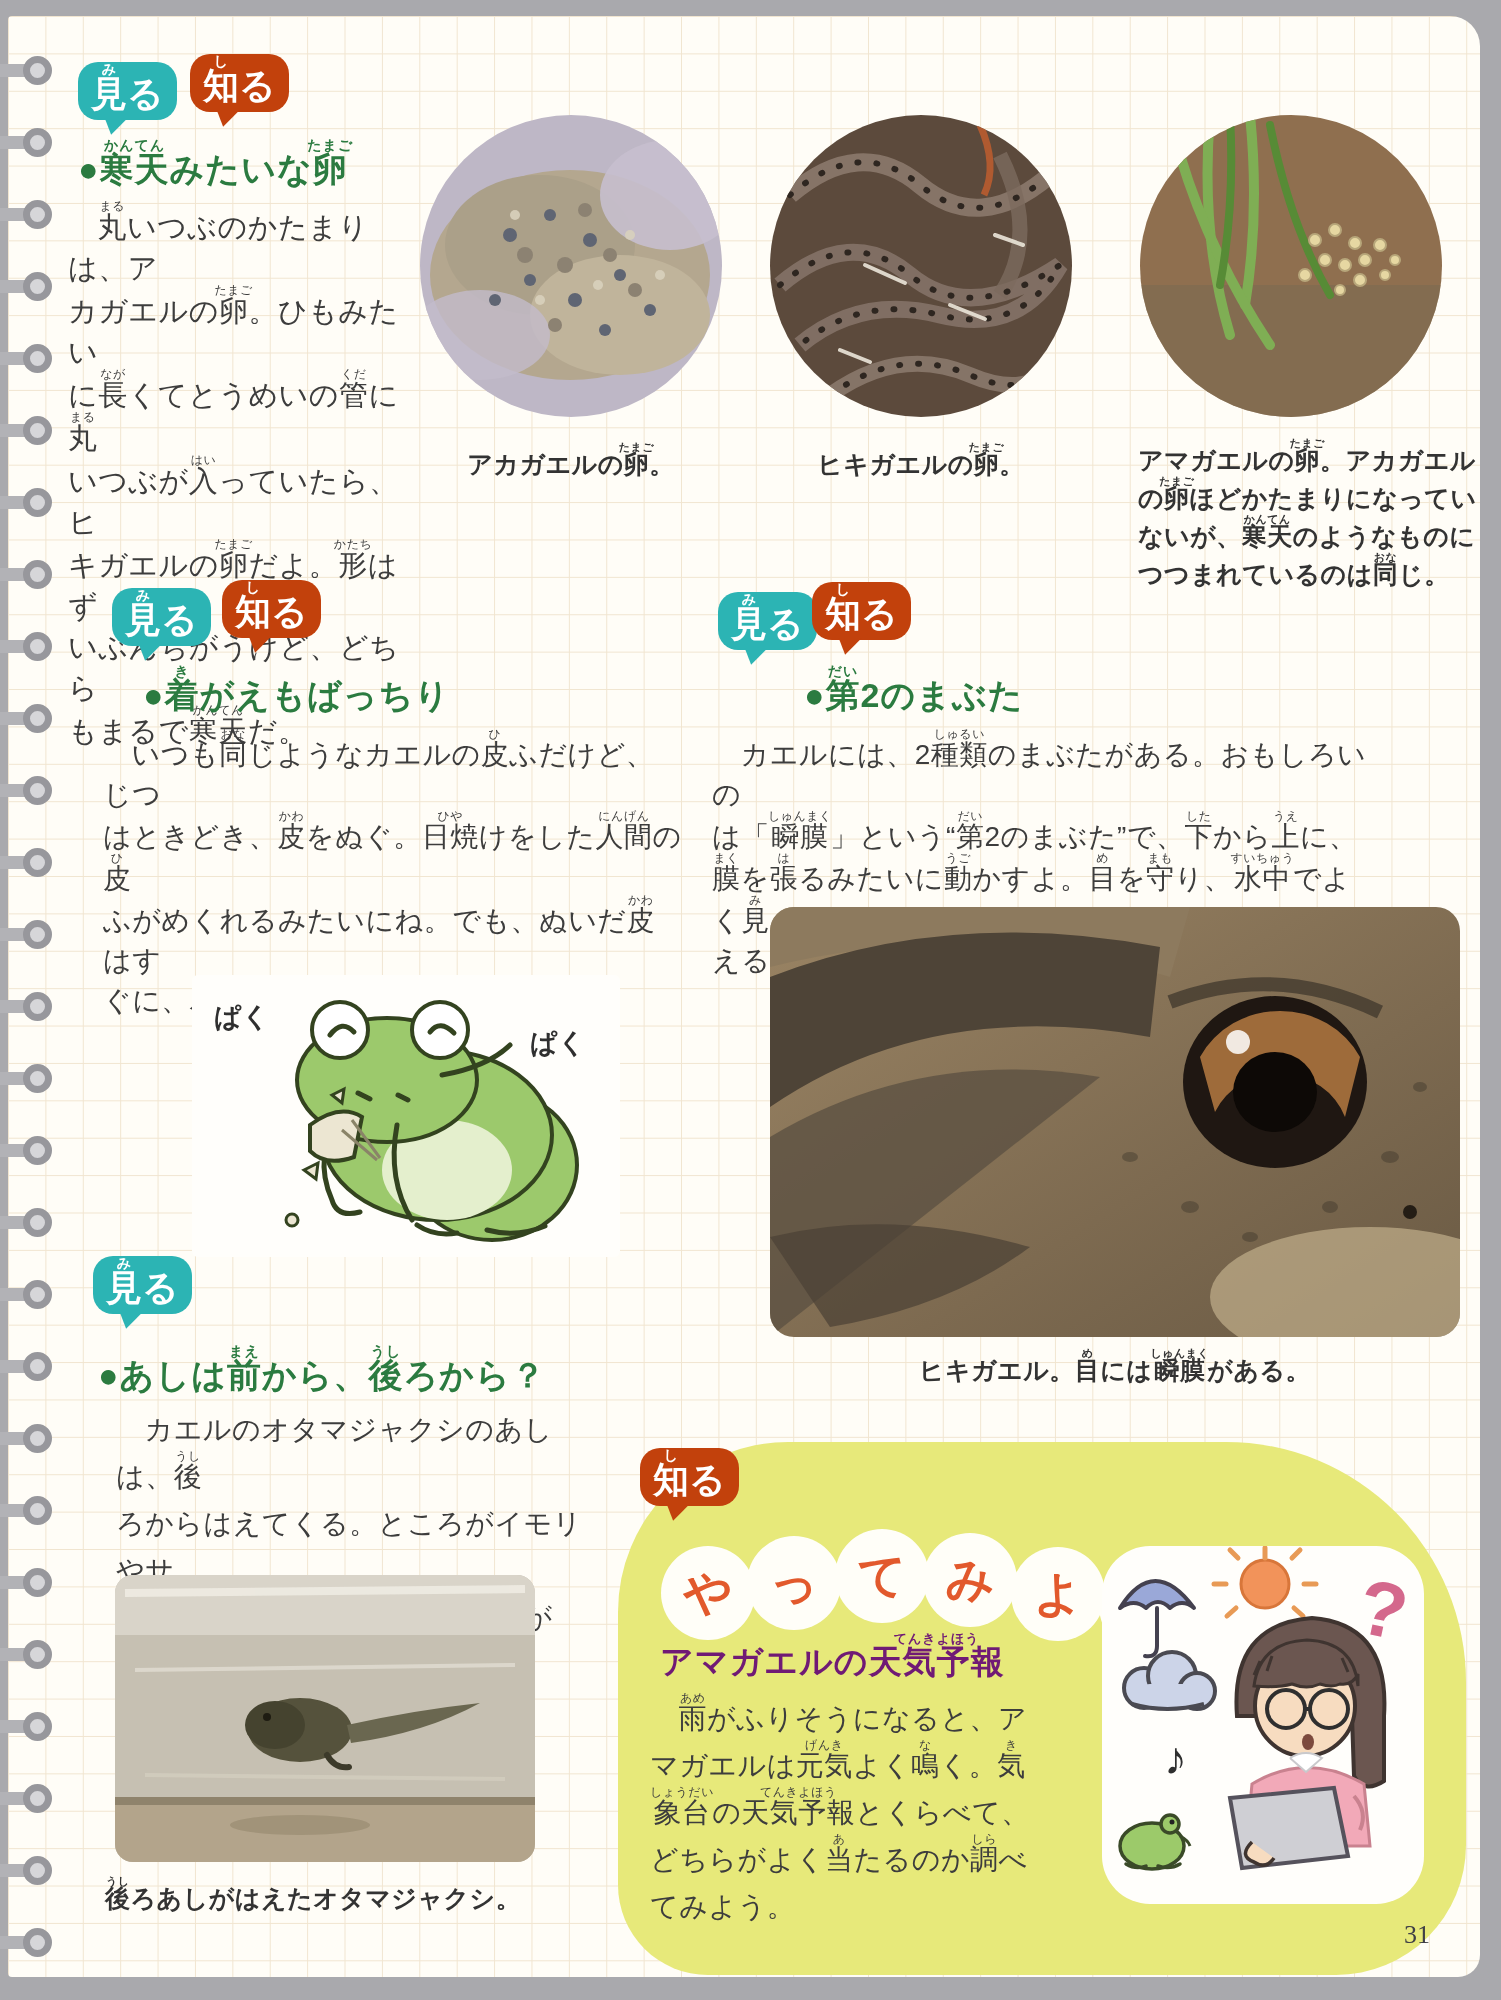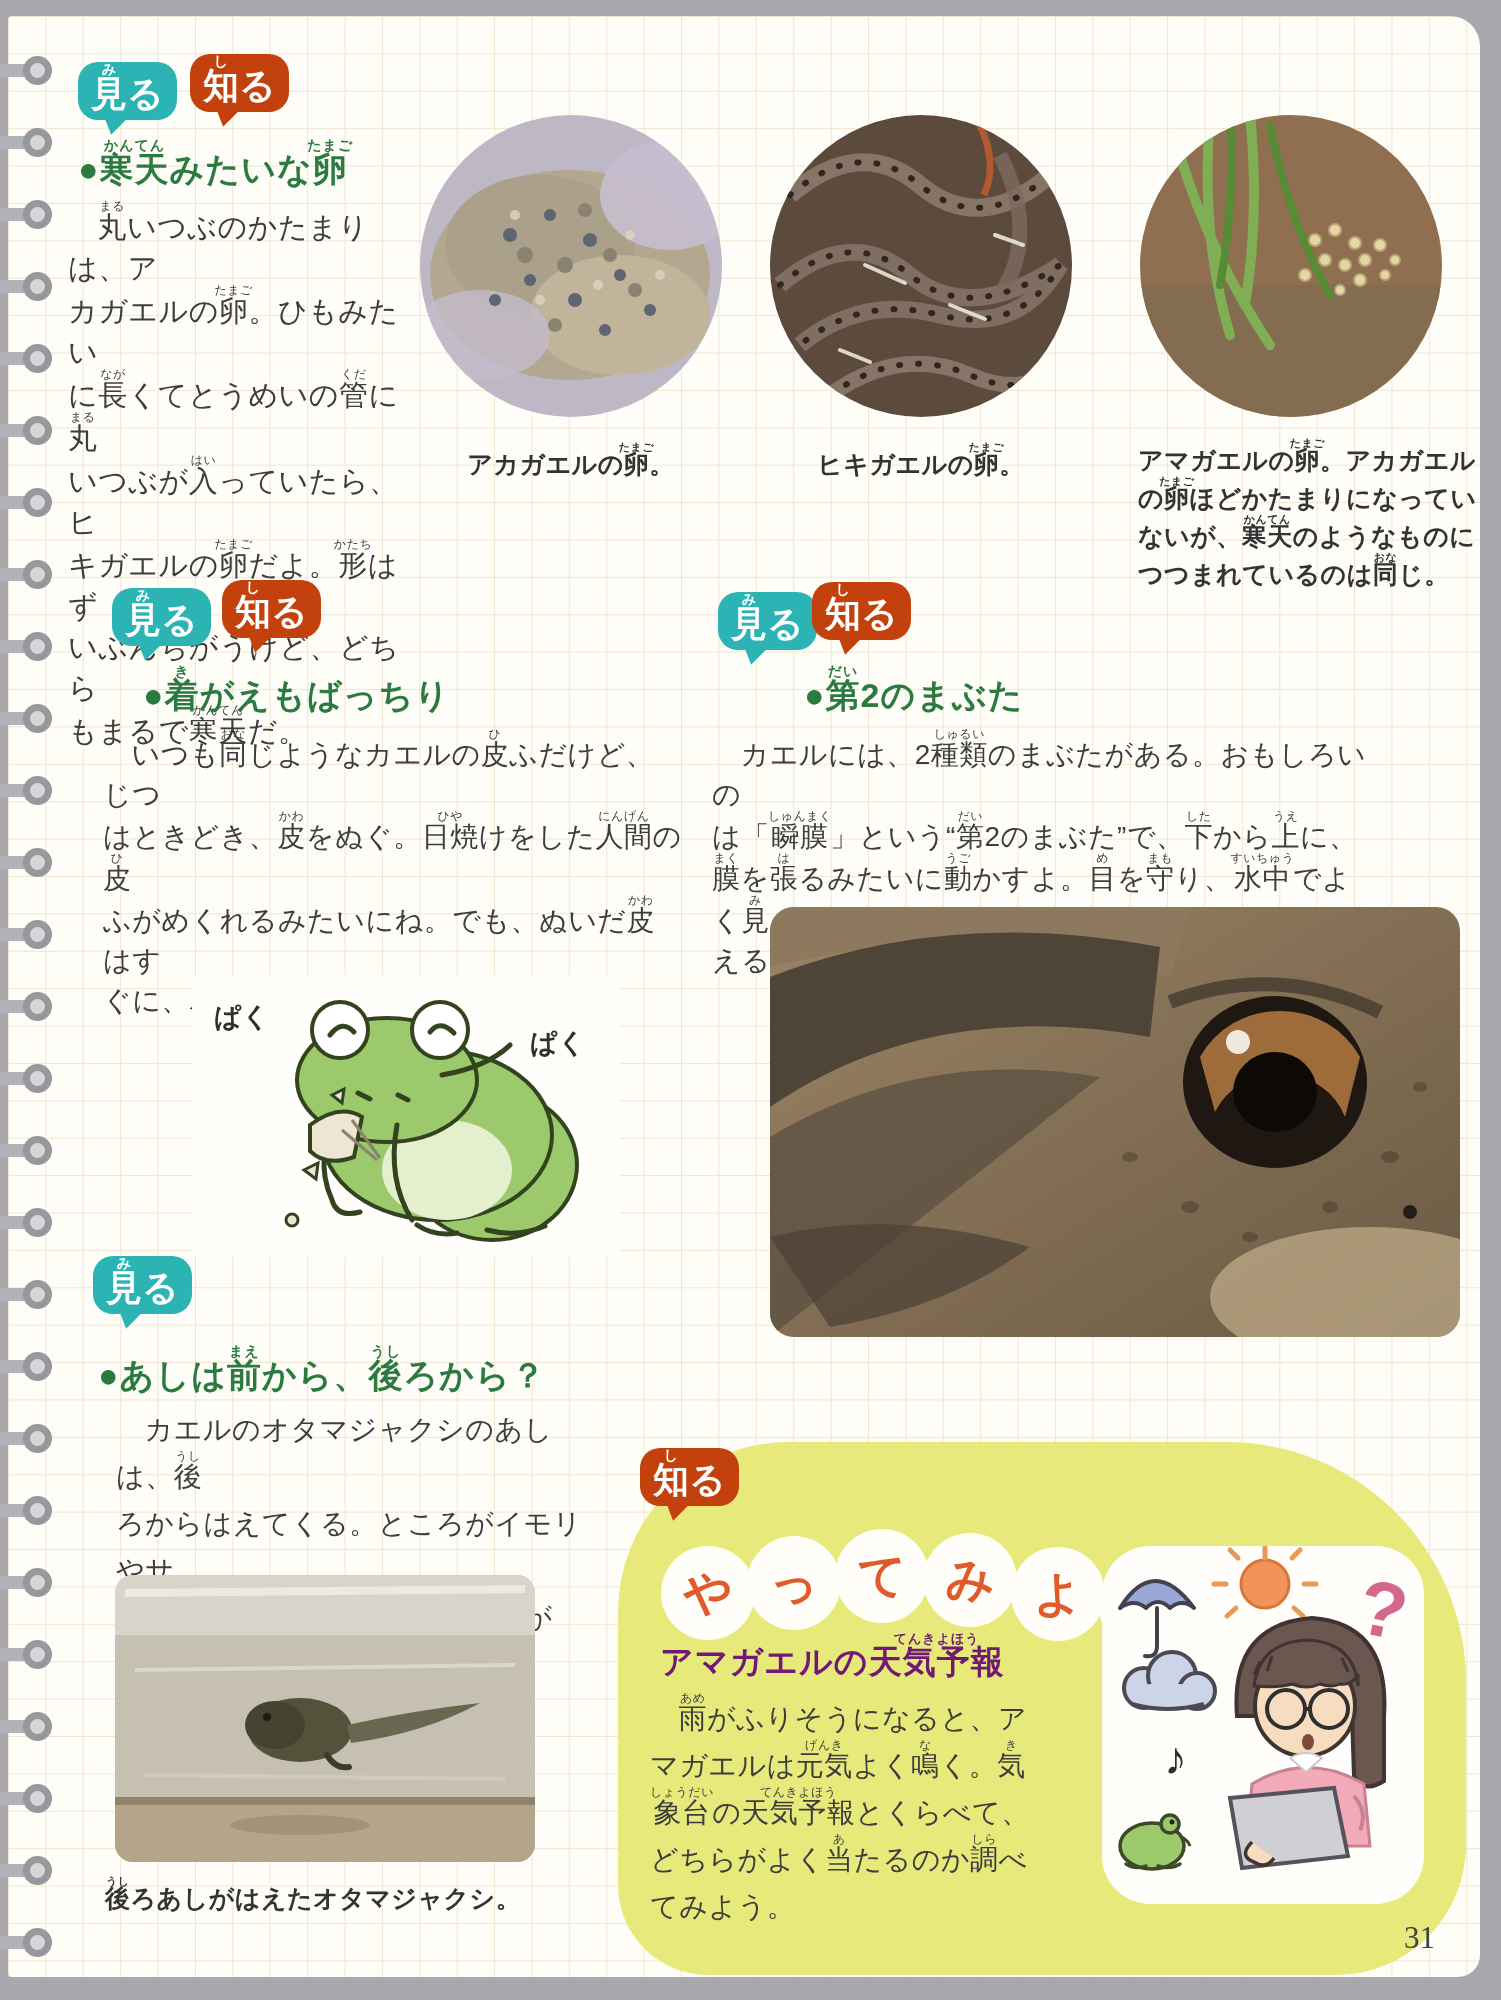--- a/index.html
+++ b/index.html
@@ -43,21 +43,21 @@
   .paku{position:absolute;font-size:27px;font-weight:bold;color:#2f2f2f;}
   
   #blob{position:absolute;left:618px;top:1442px;width:848px;height:533px;background:#e7e97a;
     border-radius:170px 240px 130px 90px;}
   .try-circle{position:absolute;width:94px;height:94px;border-radius:50%;background:#fffef8;
     display:flex;align-items:center;justify-content:center;font-size:48px;font-weight:800;color:#e2592c;}
   #try-heading{position:absolute;font-size:33px;font-weight:800;color:#701a75;white-space:nowrap;letter-spacing:1px;}
   #try-heading rt{font-size:13px;font-weight:700;}
   #illu-card{position:absolute;left:1102px;top:1546px;width:322px;height:358px;background:#fffefb;border-radius:48px;}
   #page-number{position:absolute;left:1404px;top:1920px;font-family:"Liberation Serif","DejaVu Serif",serif;
-    font-size:31px;color:#3f3f46;}
+    font-size:26px;color:#3f3f46;}
   ruby{ruby-align:center;}
 </style>
 </head>
 <body>
 
 <div id="stage">
   <div id="page"></div>
   <div id="binding">
       <div class="ring-rod" style="top: 64px;"></div>
       <div class="ring-loop" style="top: 56px;"></div>
@@ -272,20 +272,21 @@
         <ellipse cx="420" cy="300" rx="9" ry="6"></ellipse>
           <ellipse cx="480" cy="330" rx="8" ry="5"></ellipse>
         <ellipse cx="560" cy="300" rx="8" ry="6"></ellipse>
           <ellipse cx="620" cy="250" rx="9" ry="6"></ellipse>
         <ellipse cx="360" cy="250" rx="8" ry="5"></ellipse>
           <ellipse cx="650" cy="180" rx="7" ry="5"></ellipse>
       </g>
       <circle cx="640" cy="305" r="7" fill="#241d15"></circle>
     </svg>
   </div>
+  <div class="caption" style="left:770px;top:1348px;width:690px;text-align:center;">ヒキガエル。<ruby>目<rt>め</rt></ruby>には<ruby>瞬膜<rt>しゅんまく</rt></ruby>がある。</div>
 
   <div class="badge teal" style="left:93px;top:1256px;"><ruby>見<rt>み</rt></ruby>る</div>
   <div class="h-green" style="left:98px;top:1344px;">●あしは<ruby>前<rt>まえ</rt></ruby>から、<ruby>後<rt>うし</rt></ruby>ろから？</div>
   <div class="para jp" style="left:116px;top:1406px;width:470px;line-height:47px;">　カエルのオタマジャクシのあしは、<ruby>後<rt>うし</rt></ruby><br>ろからはえてくる。ところがイモリやサ<br>ンショウウオのこどもは<ruby>前<rt>まえ</rt></ruby>あしが<ruby>先<rt>さき</rt></ruby>。ふ<br>しぎだね。</div>
 
   <div class="photo-rect" style="left:115px;top:1575px;width:420px;height:287px;border-radius:18px;">
     <svg viewBox="0 0 420 287">
       <rect width="420" height="287" fill="#c6c0b2"></rect>
       <rect width="420" height="60" fill="#d9d4c9"></rect>
       <rect y="225" width="420" height="62" fill="#b3a48b"></rect>

